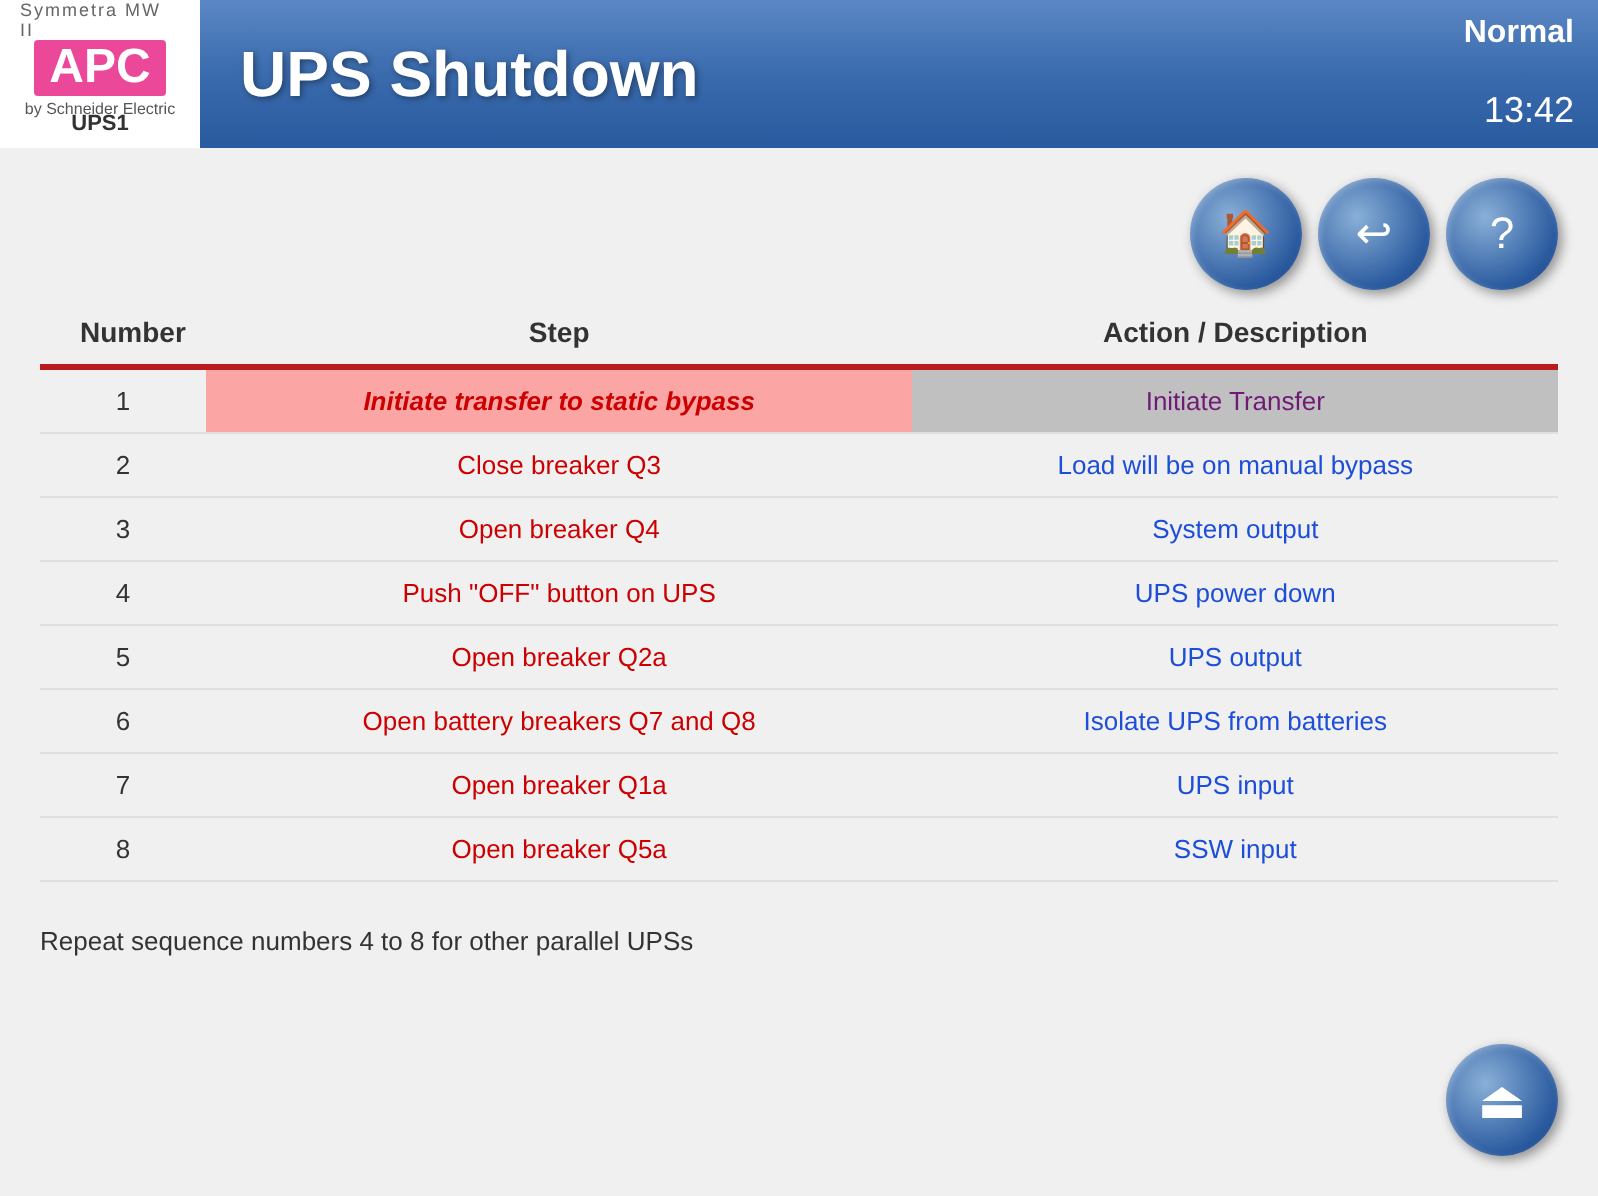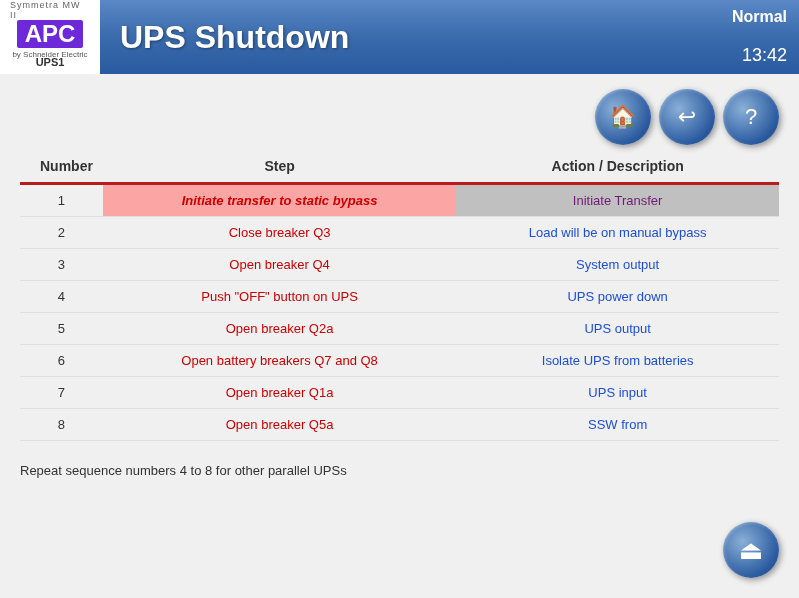--- a/index.html
+++ b/index.html
@@ -29,21 +29,21 @@
       flex-direction: column;
       align-items: center;
       justify-content: center;
     }
     .apc-logo-top {
       font-size: 9px;
       color: #666;
       letter-spacing: 1px;
     }
     .apc-logo-main {
-      background: #6d28d9;
+      background: #ec4899;
       color: #fff;
       font-size: 24px;
       font-weight: 900;
       padding: 2px 8px;
       line-height: 1;
       border-radius: 2px;
     }
     .apc-logo-bottom {
       font-size: 8px;
       color: #555;
@@ -248,21 +248,21 @@
           <td class="action">Isolate UPS from batteries</td>
         </tr>
         <tr>
           <td class="num">7</td>
           <td class="step">Open breaker Q1a</td>
           <td class="action">UPS input</td>
         </tr>
         <tr>
           <td class="num">8</td>
           <td class="step">Open breaker Q5a</td>
-          <td class="action">SSW from</td>
+          <td class="action">SSW input</td>
         </tr>
       </tbody>
   </table>
 </div>
 
 <div class="footer-note">
   <span>Repeat sequence numbers 4 to 8 for other parallel UPSs</span>
 </div>
 
 <div style="position:fixed; bottom:20px; right:20px;">

